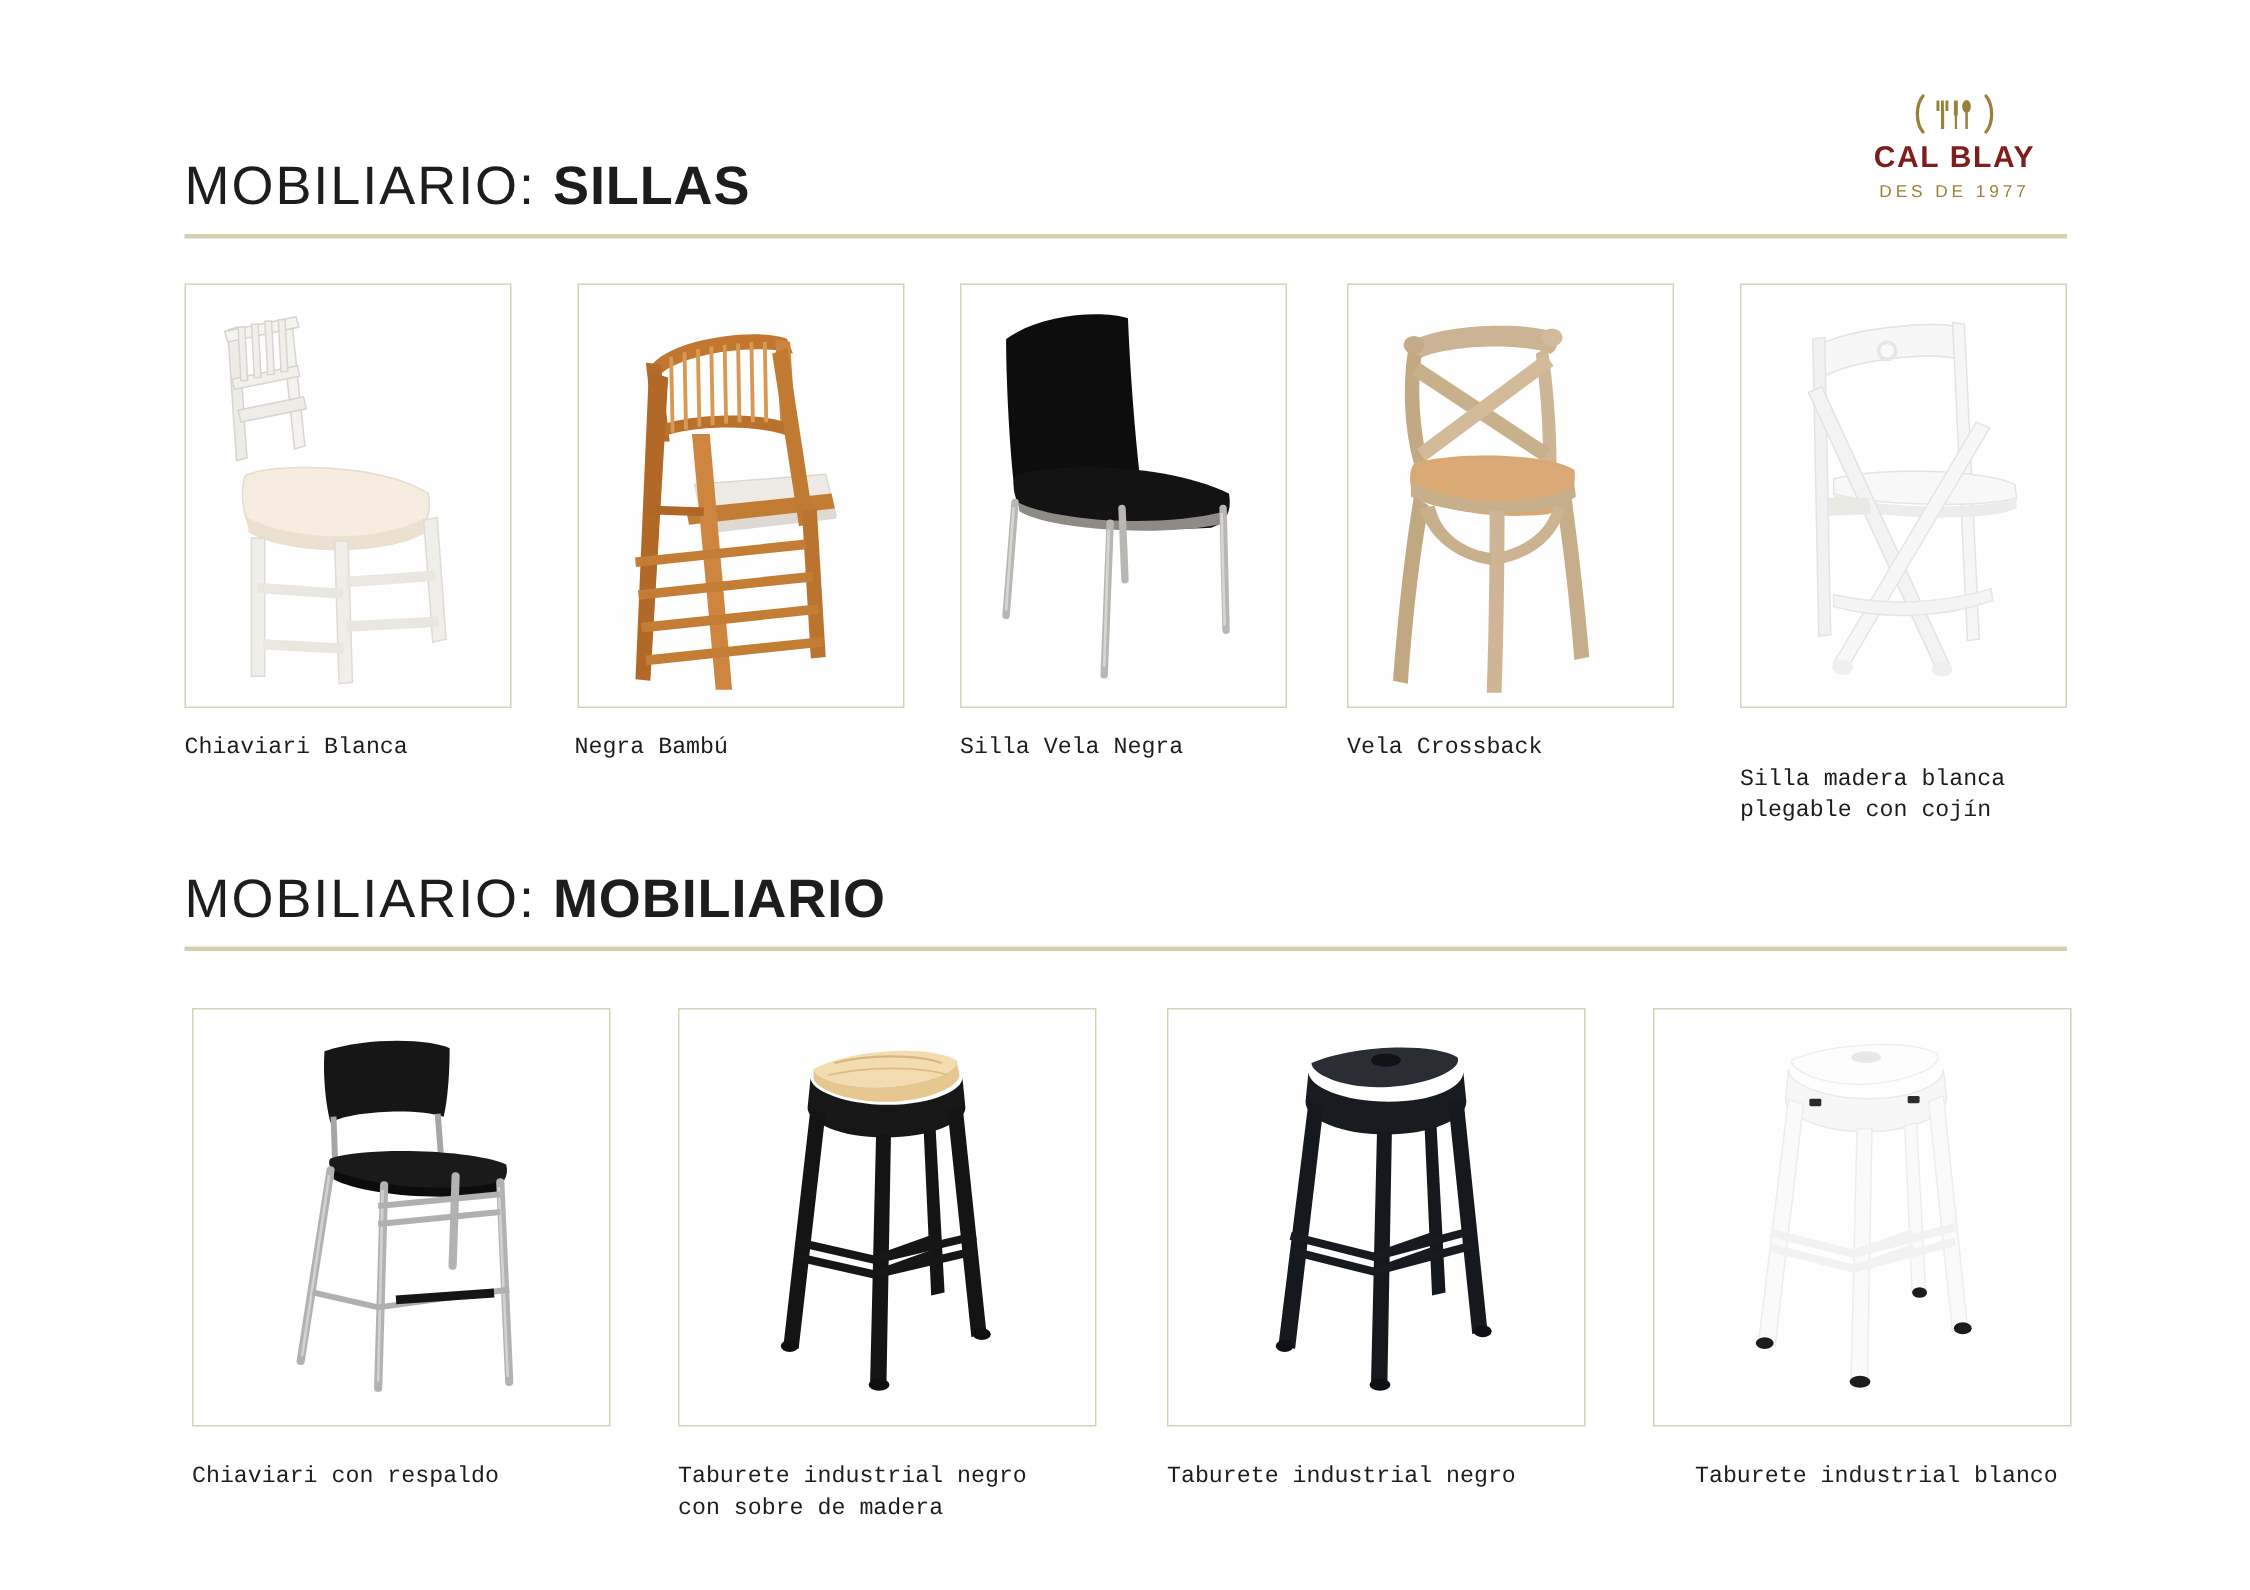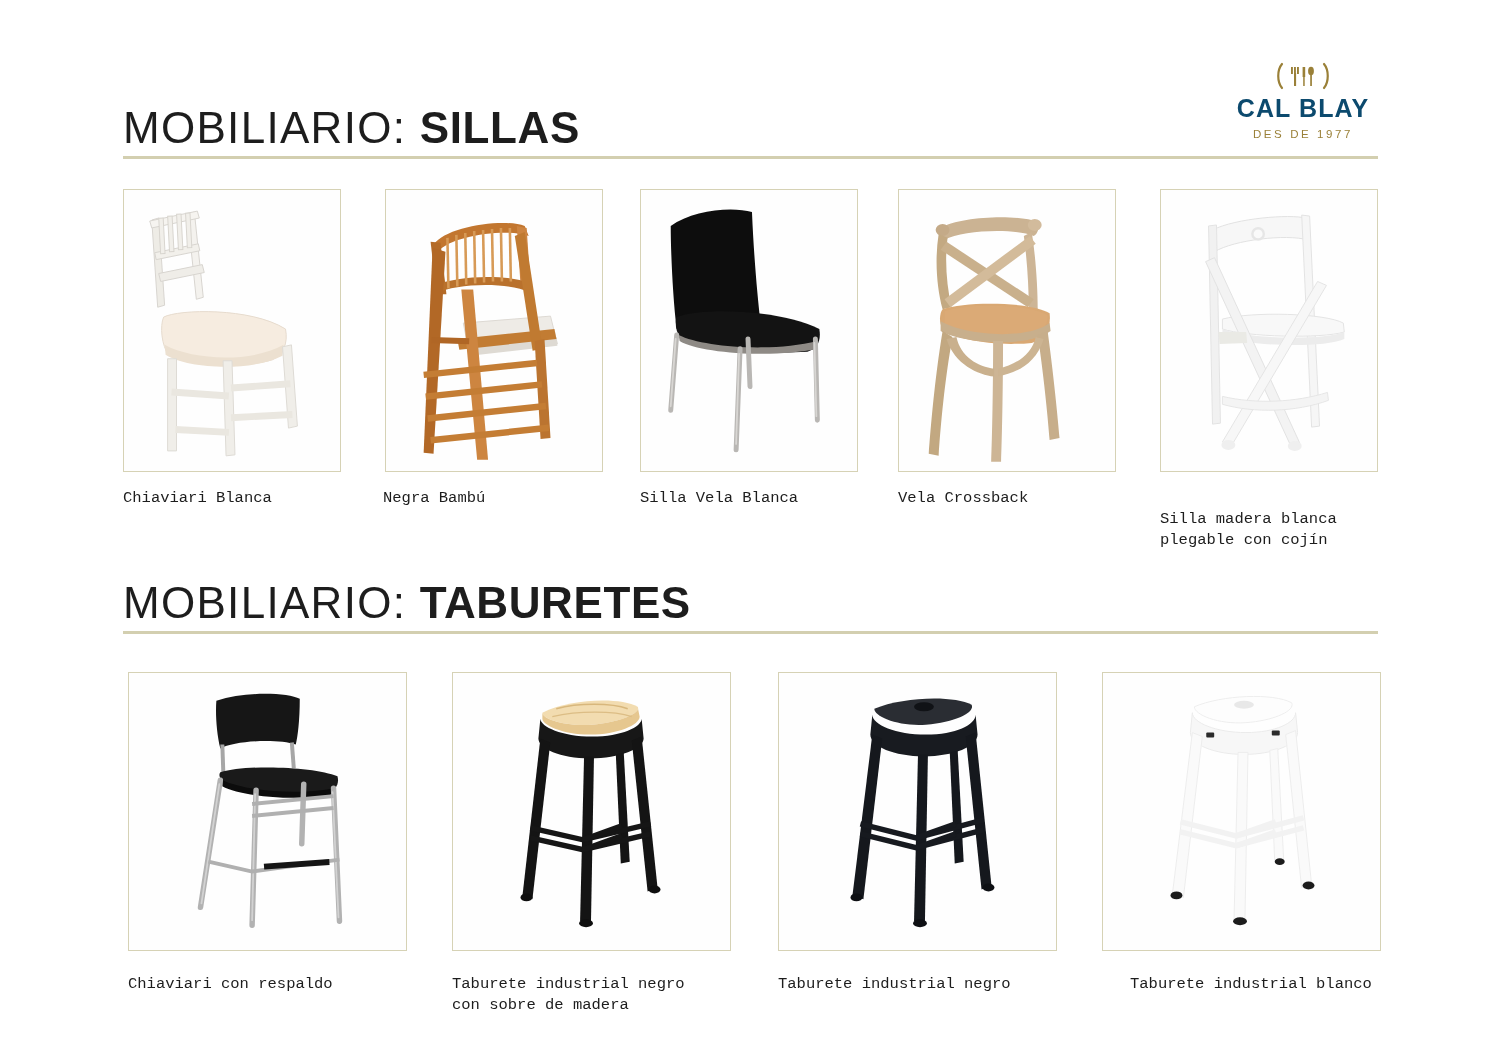--- a/index.html
+++ b/index.html
@@ -21,39 +21,39 @@
     width: 150px;
     text-align: center;
   }
   .logo-cutlery {
     height: 32px;
     display: flex;
     align-items: center;
     justify-content: center;
   }
   .logo-name {
-    font-size: 25px;
+    font-size: 20px;
     font-weight: bold;
     letter-spacing: 1.1px;
-    color: #0c4a6e;
+    color: #7f1d1d;
     margin-top: 2px;
     font-family: "Liberation Sans", sans-serif;
   }
   .logo-since {
     font-size: 11.5px;
     letter-spacing: 2.6px;
     color: #9a8038;
     margin-top: 5px;
   }
 
   
   .section-title {
     position: absolute;
     left: 123px;
-    font-size: 44px;
+    font-size: 36px;
     letter-spacing: 1.3px;
     color: #1d1d1d;
     white-space: nowrap;
     font-weight: 300;
   }
   .section-title .bold { font-weight: bold; letter-spacing: 0.6px; }
 
   .divider {
     position: absolute;
     left: 123px;
@@ -212,21 +212,21 @@
       <line x1="176" y1="150" x2="178" y2="232"></line>
       <line x1="108" y1="150" x2="110" y2="198"></line>
     </g>
     <g stroke="#d8d6d3" stroke-width="1.8" stroke-linecap="round">
       <line x1="35" y1="150" x2="30" y2="218"></line>
       <line x1="99" y1="165" x2="96" y2="256"></line>
       <line x1="175" y1="154" x2="177" y2="228"></line>
     </g>
   </svg>
 </div>
-<div class="caption" style="left:640px; top:488px; width:210px;">Silla Vela Blanca</div>
+<div class="caption" style="left:640px; top:488px; width:210px;">Silla Vela Negra</div>
 
 <div class="card" style="left:898px; top:189px; width:218px; height:283px;">
   <svg class="prod-svg" viewBox="0 0 218 283">
     <rect width="218" height="283" fill="#fefefe"></rect>
 
     <path d="M42 38 C62 26 120 24 140 32 C142 38 140 44 136 46 C116 38 64 40 46 50 C42 48 40 42 42 38 Z" fill="#cbb393"></path>
     <ellipse cx="44" cy="40" rx="7" ry="6" fill="#c4aa88"></ellipse>
     <ellipse cx="137" cy="35" rx="7" ry="6" fill="#d2bb9c"></ellipse>
 
     <path d="M40 44 C36 70 38 98 44 120 l9 -2 C48 96 46 70 49 48 Z" fill="#c3a982"></path>
@@ -272,21 +272,21 @@
     <path d="M62 208 C96 216 136 214 168 204 l1 8 C136 224 94 225 62 216 Z" fill="#f4f4f4" stroke="#e6e6e6" stroke-width="1"></path>
 
     <ellipse cx="68" cy="257" rx="7" ry="5" fill="#efefef"></ellipse>
     <ellipse cx="135" cy="258" rx="7" ry="5" fill="#efefef"></ellipse>
   </svg>
 </div>
 <div class="caption" style="left:1160px; top:509px; width:220px;">Silla madera blanca
 plegable con cojín</div>
 
 <div class="section-title" style="top:578px;">
-  <span>MOBILIARIO: </span><span class="bold">TABURETES</span>
+  <span>MOBILIARIO: </span><span class="bold">MOBILIARIO</span>
 </div>
 <div class="divider" style="top:631px;"></div>
 
 <div class="card" style="left:128px; top:672px; width:279px; height:279px;">
   <svg class="prod-svg" viewBox="0 0 279 279">
     <rect width="279" height="279" fill="#fefefe"></rect>
 
     <path d="M88 28 C118 18 160 20 172 26 C172 48 170 64 168 72 C150 66 106 68 92 76 C88 60 87 40 88 28 Z" fill="#161616"></path>
 
     <g stroke="#a6a6a6" stroke-width="4">

